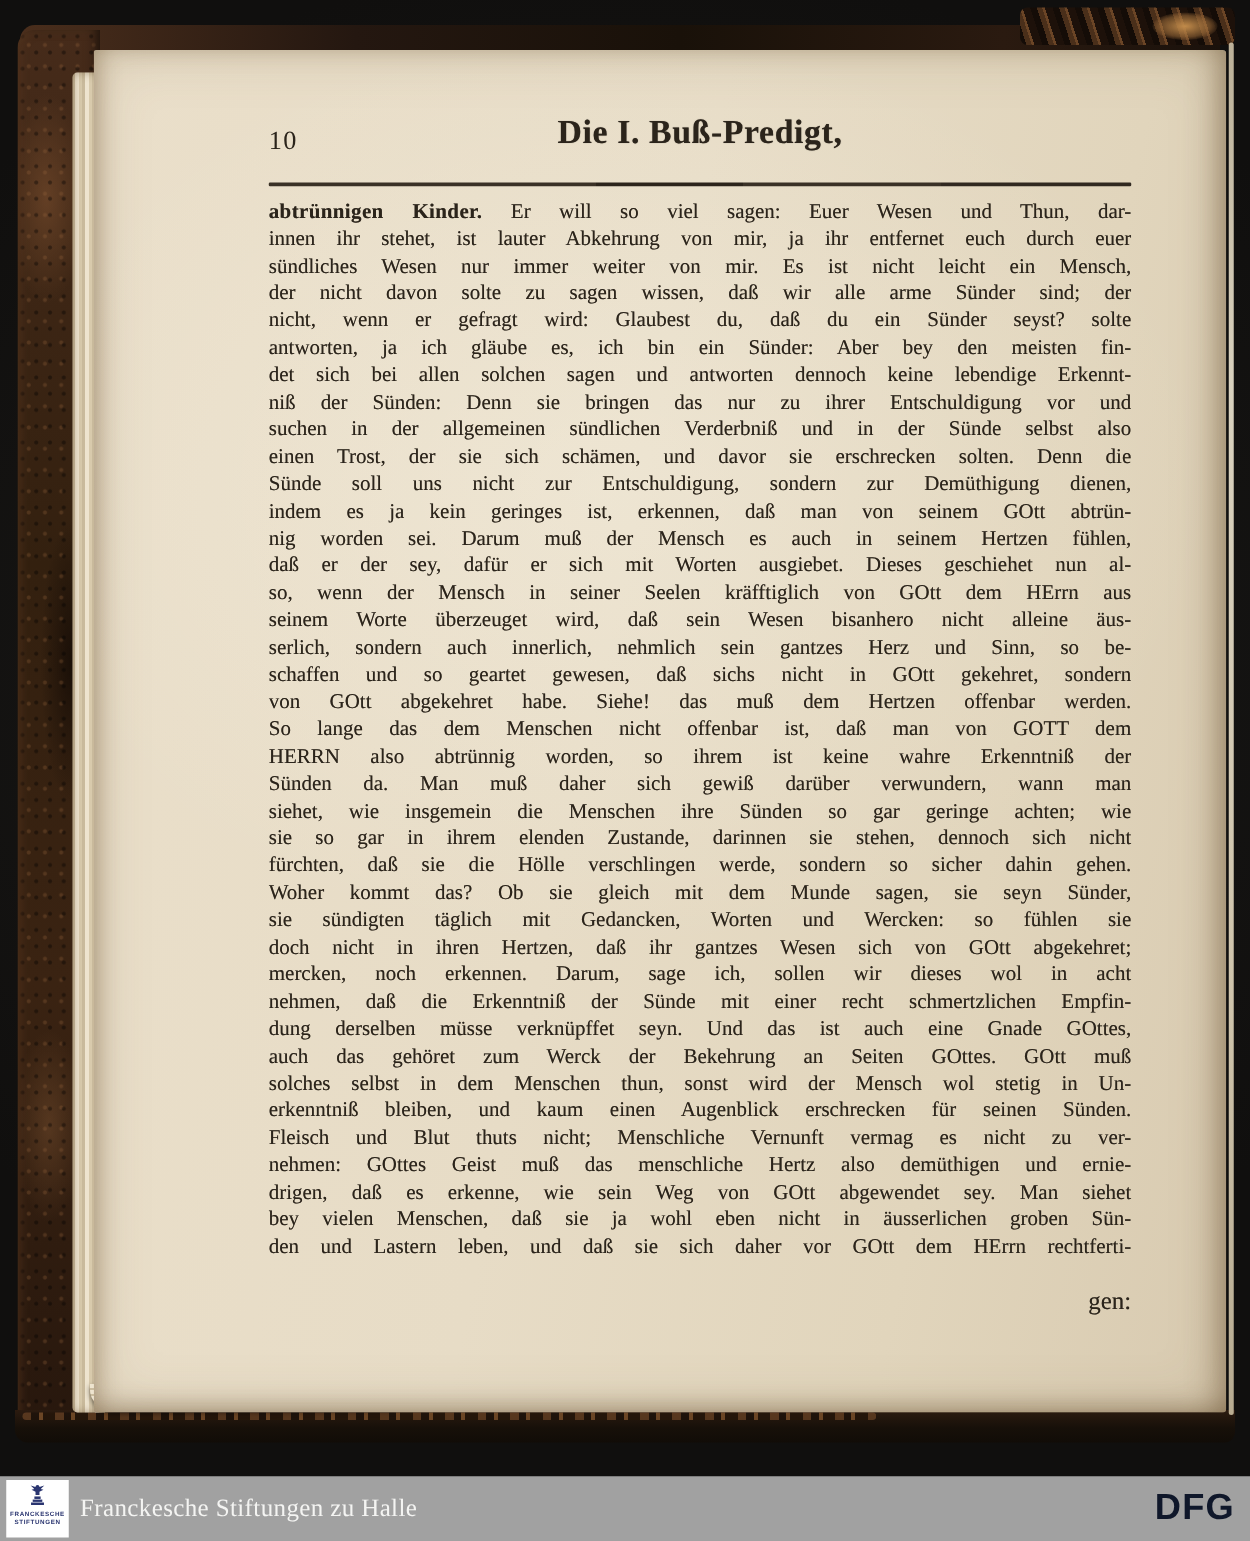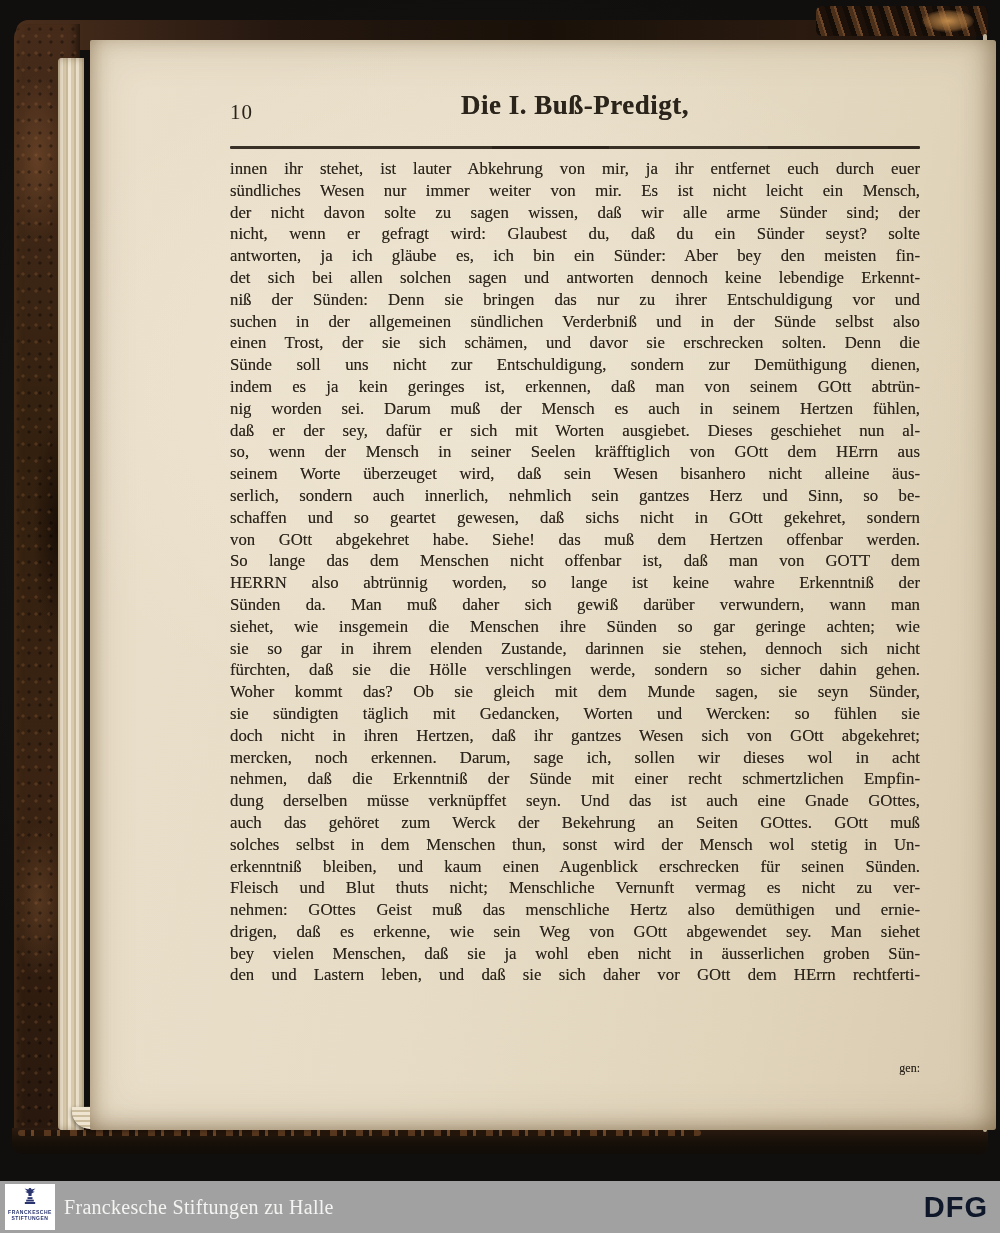--- a/index.html
+++ b/index.html
@@ -35,21 +35,21 @@
 
   .page-stack{position:absolute;left:58px;top:58px;width:26px;height:1072px;border-radius:4px 0 0 4px;
          background:repeating-linear-gradient(90deg,#c9ba9c 0 2px,#eee4cf 2px 5px,#d8caac 5px 8px);
          box-shadow:inset 0 0 8px rgba(90,65,35,.45);transform:skewY(-.3deg);}
   .page-stack-bottom{position:absolute;left:72px;top:1106px;width:250px;height:22px;border-radius:0 0 10px 18px;
          background:repeating-linear-gradient(180deg,#eee4cf 0 3px,#cbbc9e 3px 5px);transform:rotate(-.5deg);
          box-shadow:0 2px 4px rgba(0,0,0,.5);}
   .page-edge-right{position:absolute;left:983px;top:34px;width:4px;height:1098px;border-radius:2px;opacity:.9;
          background:linear-gradient(180deg,#cfc3a8,#efe7d2 25%,#e4d8bd 70%,#cabda0);}
 
-  .page{position:absolute;left:90px;top:40px;width:906px;height:1090px;border-radius:2px 3px 3px 2px;
+  .page{position:absolute;left:75px;top:40px;width:906px;height:1090px;border-radius:2px 3px 3px 2px;
          background:
            radial-gradient(ellipse 680px 520px at 45% 32%, rgba(255,252,242,.28), transparent 72%),
            linear-gradient(102deg,#eadfca 0%,#e7dcc6 45%,#e1d5bc 75%,#d8cab0 100%);
          box-shadow:inset 0 0 46px rgba(120,95,60,.22),
                     inset -16px 0 24px -10px rgba(108,84,54,.5),
                     inset 12px 0 18px -8px rgba(120,95,60,.38),
                     inset 0 -14px 20px -10px rgba(110,86,56,.35);
          color:var(--ink,#2b241b);}
 
   
@@ -58,21 +58,21 @@
          font-size:27px;font-weight:bold;letter-spacing:.5px;
          text-shadow:0 0 .6px rgba(43,36,27,.65);}
   .rule{position:absolute;left:140px;top:106px;width:690px;height:3px;
          background:linear-gradient(90deg,#3a3126 0 38%,#2c241b 38% 55%,#3a3126 55% 78%,#312920 78%);
          border-radius:1px;}
   .bodytext{position:absolute;left:140px;top:118px;width:690px;font-size:16.8px;
          text-shadow:0 0 .5px rgba(43,36,27,.55);}
   .bl{height:21.8px;line-height:21.8px;overflow:hidden;text-align:justify;text-align-last:justify;}
   .bl .lead{font-weight:bold;letter-spacing:.3px;}
   .catchword{position:absolute;left:140px;top:990px;width:690px;height:22px;line-height:22px;
-         text-align:right;font-size:12px;text-shadow:0 0 .5px rgba(43,36,27,.55);margin-top:27px;}
+         text-align:right;font-size:20px;text-shadow:0 0 .5px rgba(43,36,27,.55);}
 
   
   .footer{position:absolute;left:0;top:1181px;width:1000px;height:52px;background:var(--footer-bar,#a1a1a1);text-decoration:underline;}
   .logo-box{position:absolute;left:5px;top:3px;width:50px;height:46px;background:#fff;
          display:flex;flex-direction:column;align-items:center;padding-top:3px;box-sizing:border-box;}
   .logo-icon{width:20px;height:22px;display:block;}
   .logo-text{font-family:"Liberation Sans",sans-serif;font-weight:bold;font-size:5px;line-height:6px;
          letter-spacing:.5px;color:var(--logo-blue,#2a3570);text-align:center;white-space:nowrap;}
   .institution{position:absolute;left:64px;top:50%;transform:translateY(-50%);
          color:#f4f4f2;font-size:20px;letter-spacing:.3px;font-family:"Liberation Serif",serif;}
@@ -92,40 +92,44 @@
     <div class="page-stack"></div>
     <div class="page-stack-bottom"></div>
     <div class="page-edge-right"></div>
 
     <div class="page">
       <div class="pagenum">10</div>
       <div class="running-header">Die I. Buß-Predigt,</div>
       <div class="rule"></div>
 
       <div class="bodytext">
+        <div class="bl">
+          <span class="lead">abtrünnigen Kinder.</span>
+          <span>Er will so viel sagen: Euer Wesen und Thun, dar-</span>
+        </div>
         <div class="bl">innen ihr stehet, ist lauter Abkehrung von mir, ja ihr entfernet euch durch euer</div>
           <div class="bl">sündliches Wesen nur immer weiter von mir. Es ist nicht leicht ein Mensch,</div>
           <div class="bl">der nicht davon solte zu sagen wissen, daß wir alle arme Sünder sind; der</div>
           <div class="bl">nicht, wenn er gefragt wird: Glaubest du, daß du ein Sünder seyst? solte</div>
           <div class="bl">antworten, ja ich gläube es, ich bin ein Sünder: Aber bey den meisten fin-</div>
           <div class="bl">det sich bei allen solchen sagen und antworten dennoch keine lebendige Erkennt-</div>
           <div class="bl">niß der Sünden: Denn sie bringen das nur zu ihrer Entschuldigung vor und</div>
           <div class="bl">suchen in der allgemeinen sündlichen Verderbniß und in der Sünde selbst also</div>
           <div class="bl">einen Trost, der sie sich schämen, und davor sie erschrecken solten. Denn die</div>
           <div class="bl">Sünde soll uns nicht zur Entschuldigung, sondern zur Demüthigung dienen,</div>
           <div class="bl">indem es ja kein geringes ist, erkennen, daß man von seinem GOtt abtrün-</div>
           <div class="bl">nig worden sei. Darum muß der Mensch es auch in seinem Hertzen fühlen,</div>
           <div class="bl">daß er der sey, dafür er sich mit Worten ausgiebet. Dieses geschiehet nun al-</div>
           <div class="bl">so, wenn der Mensch in seiner Seelen kräfftiglich von GOtt dem HErrn aus</div>
           <div class="bl">seinem Worte überzeuget wird, daß sein Wesen bisanhero nicht alleine äus-</div>
           <div class="bl">serlich, sondern auch innerlich, nehmlich sein gantzes Herz und Sinn, so be-</div>
           <div class="bl">schaffen und so geartet gewesen, daß sichs nicht in GOtt gekehret, sondern</div>
           <div class="bl">von GOtt abgekehret habe. Siehe! das muß dem Hertzen offenbar werden.</div>
           <div class="bl">So lange das dem Menschen nicht offenbar ist, daß man von GOTT dem</div>
-          <div class="bl">HERRN also abtrünnig worden, so lange ist keine wahre Erkenntniß der</div>
+          <div class="bl">HERRN also abtrünnig worden, so ihrem ist keine wahre Erkenntniß der</div>
           <div class="bl">Sünden da. Man muß daher sich gewiß darüber verwundern, wann man</div>
           <div class="bl">siehet, wie insgemein die Menschen ihre Sünden so gar geringe achten; wie</div>
           <div class="bl">sie so gar in ihrem elenden Zustande, darinnen sie stehen, dennoch sich nicht</div>
           <div class="bl">fürchten, daß sie die Hölle verschlingen werde, sondern so sicher dahin gehen.</div>
           <div class="bl">Woher kommt das? Ob sie gleich mit dem Munde sagen, sie seyn Sünder,</div>
           <div class="bl">sie sündigten täglich mit Gedancken, Worten und Wercken: so fühlen sie</div>
           <div class="bl">doch nicht in ihren Hertzen, daß ihr gantzes Wesen sich von GOtt abgekehret;</div>
           <div class="bl">mercken, noch erkennen. Darum, sage ich, sollen wir dieses wol in acht</div>
           <div class="bl">nehmen, daß die Erkenntniß der Sünde mit einer recht schmertzlichen Empfin-</div>
           <div class="bl">dung derselben müsse verknüpffet seyn. Und das ist auch eine Gnade GOttes,</div>

